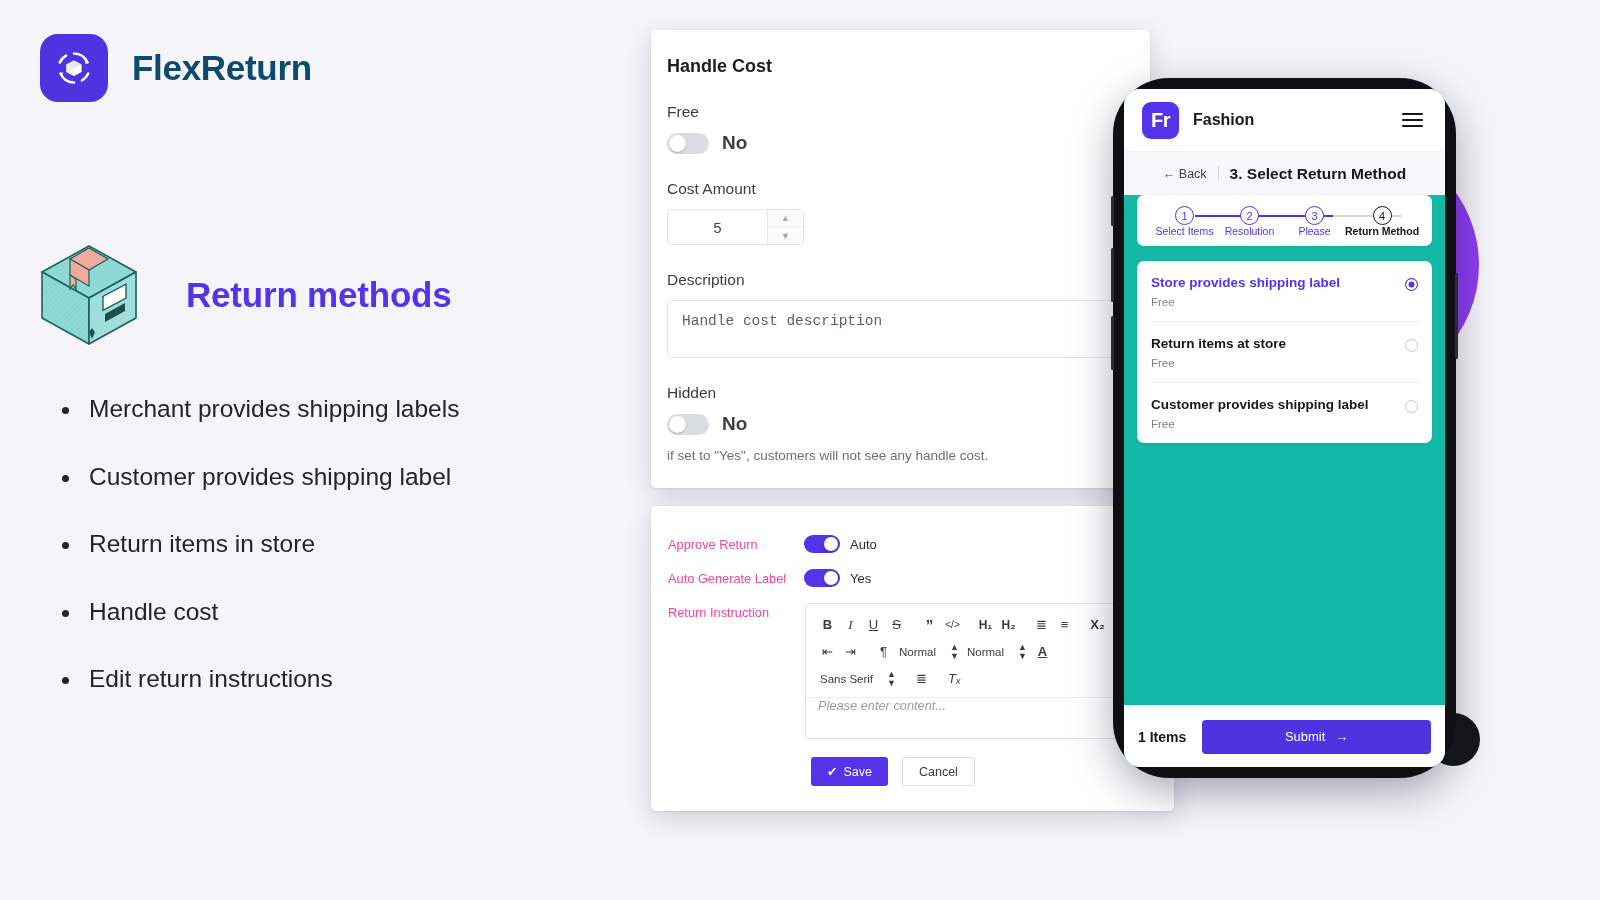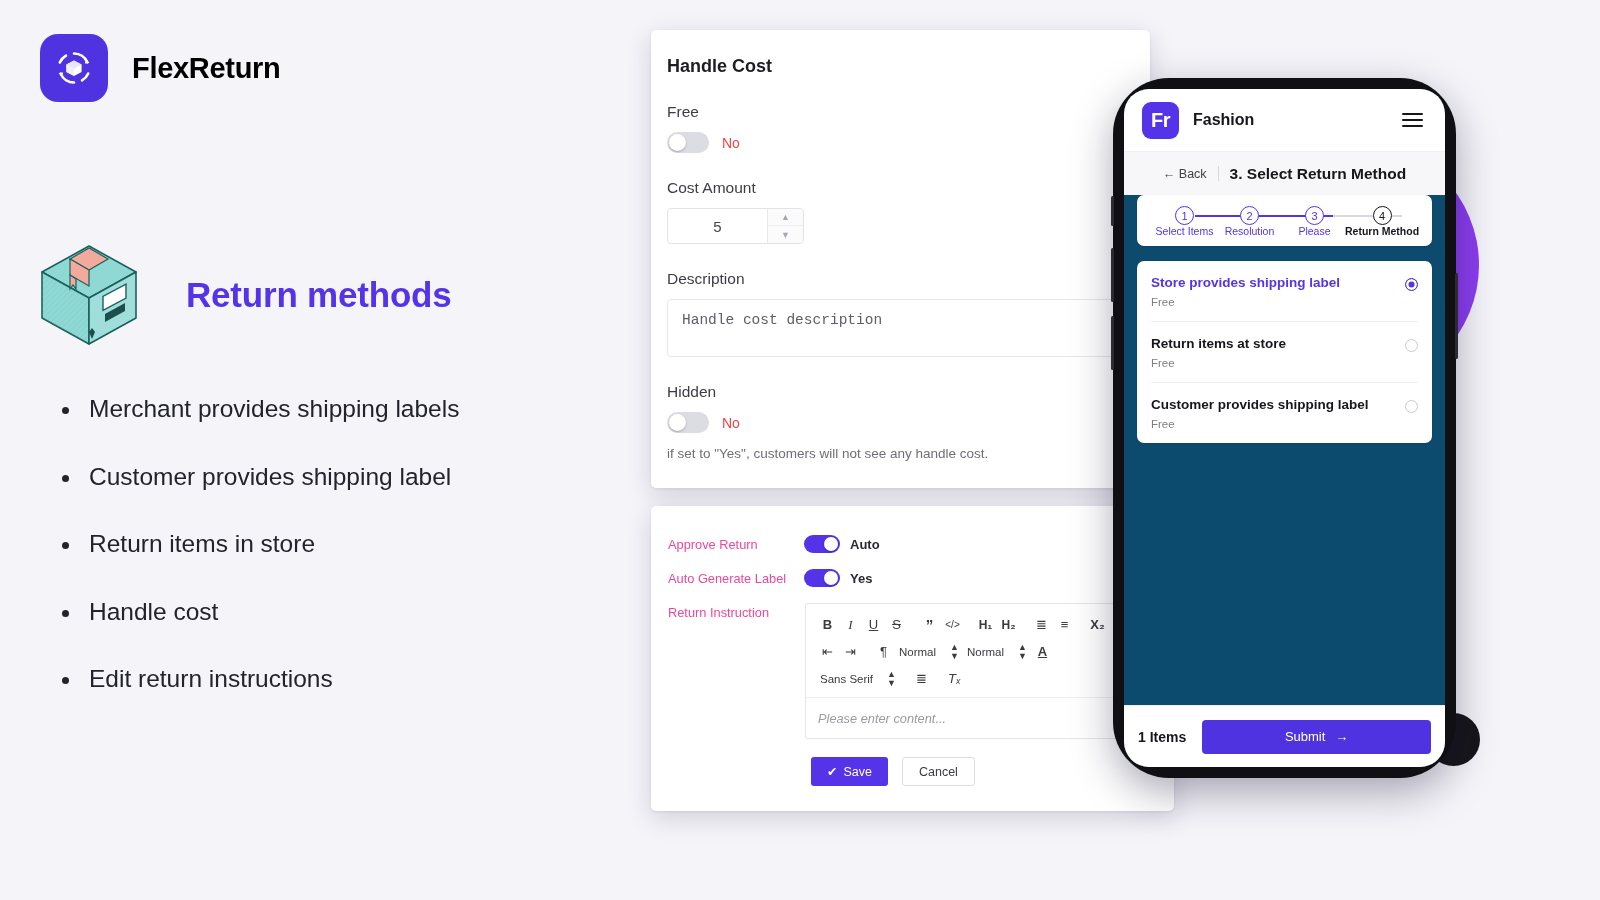--- a/index.html
+++ b/index.html
@@ -12,21 +12,21 @@
   .stage { position: relative; width: 1600px; height: 900px; }
 
   
   .left { position: absolute; left: 0; top: 0; width: 620px; height: 900px; }
 
   .brand { position: absolute; left: 40px; top: 34px; display: flex; align-items: center; gap: 24px; }
   .brand-logo {
     width: 68px; height: 68px; border-radius: 18px;
     background: #4f33e0; display: flex; align-items: center; justify-content: center;
   }
-  .brand-name { font-size: 29px; font-weight: 700; color: #000000; letter-spacing: -0.3px; text-align: right; }
+  .brand-name { font-size: 35px; font-weight: 700; color: #0c4a6e; letter-spacing: -0.3px; text-align: right; }
 
   .headline-row { position: absolute; left: 36px; top: 240px; display: flex; align-items: center; gap: 44px; }
   .box-illus { width: 106px; height: 110px; }
   .headline { font-size: 35px; font-weight: 700; color: #5433e8; letter-spacing: -0.2px; }
 
   .bullets { position: absolute; left: 56px; top: 365px; list-style: none; }
   .bullets li {
     position: relative; font-size: 24.5px; color: #23232b; line-height: 1.0;
     padding-left: 33px; margin-bottom: 43px; font-weight: 400; margin-top: 32px;
   }
@@ -64,21 +64,21 @@
   .toggle {
     width: 42px; height: 21px; border-radius: 11px; background: #dcdde3;
     position: relative; flex: 0 0 auto;
   }
   .toggle .knob {
     position: absolute; top: 2px; left: 2px; width: 17px; height: 17px;
     border-radius: 50%; background: #fff; box-shadow: 0 1px 2px rgba(0,0,0,.25);
   }
   .toggle.on { background: #5433e8; }
   .toggle.on .knob { left: auto; right: 2px; }
-  .tgl-text { font-size: 14px; color: #ef4444; font-weight: 400; }
+  .tgl-text { font-size: 19px; color: #404040; font-weight: 700; }
 
   
   .num-wrap {
     display: flex; width: 137px; height: 36px;
     border: 1px solid #e2e3e9; border-radius: 4px; overflow: hidden; background: #fff;
   }
   .num-val {
     flex: 1; display: flex; align-items: center; justify-content: center;
     font-size: 15px; color: #44444d;
   }
@@ -104,59 +104,59 @@
   .hint { font-size: 13.5px; color: #6e6e78; margin-top: 13px; }
 
   
   .ret-pad { padding: 13px 0 0 8px; }
   .ret-title { font-size: 14.5px; font-weight: 700; color: #1d1d22; padding-left: 9px; }
   .ret-row { display: flex; align-items: flex-start; margin-top: 16px; }
   .ret-label { width: 145px; font-size: 12.8px; color: #ec4899; padding-left: 9px; padding-top: 2px; }
   .ret-ctrl { display: flex; align-items: center; gap: 10px; }
   .toggle-sm { width: 36px; height: 18px; border-radius: 9px; }
   .toggle-sm .knob { width: 14px; height: 14px; }
-  .ret-ctrl .tgl-text { font-size: 13px; font-weight: 700; color: #2a2a32; }
+  .ret-ctrl .tgl-text { font-size: 13px; font-weight: 400; color: #2a2a32; }
 
   
   .editor {
     width: 330px; border: 1px solid #e4e5ea; border-radius: 3px; background: #fff;
     margin-left: 1px;
   }
   .editor-toolbar { padding: 7px 6px 5px 10px; border-bottom: 1px solid #eceef2; }
   .tb-line { display: flex; align-items: center; gap: 0; height: 27px; color: #3a3a42; }
   .tb-btn {
     font-size: 13px; color: #3a3a42; display: flex; align-items: center; justify-content: center;
     height: 24px; min-width: 23px; padding: 0 2px;
   }
   .tb-gap { width: 10px; }
   .tb-sel {
     display: flex; align-items: center; gap: 14px; font-size: 11.5px; color: #3a3a42;
     padding: 0 4px;
   }
   .tb-caret { font-size: 9px; line-height: 1; color: #3a3a42; }
-  .editor-body { height: 40px; display: flex; align-items: center; padding: 0 12px; }
+  .editor-body { height: 40px; display: flex; align-items: flex-start; padding: 0 12px; }
   .editor-ph { font-size: 12.8px; color: #9b9ba5; font-style: italic; }
 
   .btn-row { display: flex; gap: 14px; margin-top: 18px; margin-left: 152px; }
   .btn {
     height: 29px; border-radius: 3px; display: flex; align-items: center; justify-content: center;
     gap: 6px; font-size: 12.5px; padding: 0 16px;
   }
   .btn-save { background: #5433e8; color: #fff; }
   .btn-cancel { background: #fff; color: #3a3a42; border: 1px solid #dcdde3; }
 
   
   .phone {
     position: absolute; left: 1113px; top: 78px; width: 343px; height: 700px;
     background: #101014; border-radius: 56px; padding: 11px;
     box-shadow: 0 14px 40px rgba(20,15,45,.35);
   }
   .phone-screen {
-    position: relative; width: 100%; height: 100%; background: #0c4a6e;
-    border-radius: 25px; overflow: hidden;
+    position: relative; width: 100%; height: 100%; background: #14b8a6;
+    border-radius: 16px; overflow: hidden;
   }
   .notch {
     position: absolute; left: 50%; transform: translateX(-50%); top: 0;
     width: 170px; height: 31px; background: #101014;
     border-bottom-left-radius: 18px; border-bottom-right-radius: 18px; z-index: 5;
   }
   .notch-dot {
     position: absolute; left: 50%; transform: translateX(-50%); top: 11px;
     font-size: 9px; color: #3c2a78;
   }

